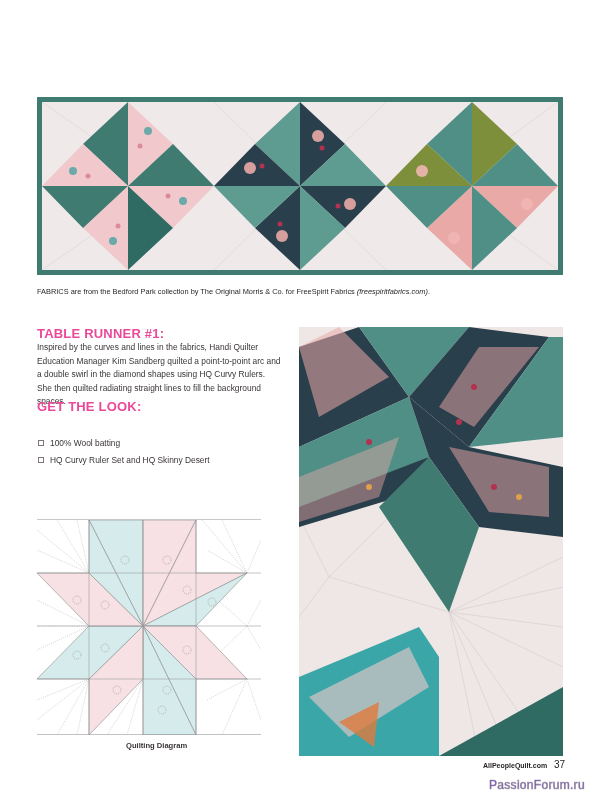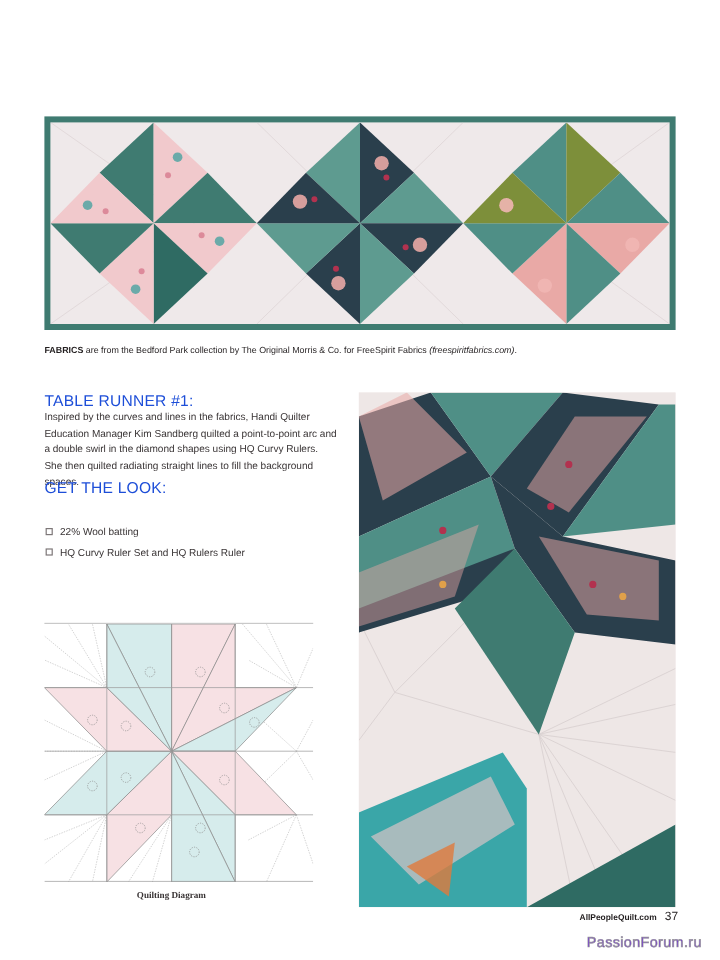--- a/index.html
+++ b/index.html
@@ -1,29 +1,29 @@
 <!DOCTYPE html>
 <html><head>
 <meta charset="utf-8">
 <style>
   *{box-sizing:border-box;margin:0;padding:0}
   html,body{width:600px;height:800px;background:#ffffff;overflow:hidden}
   body{position:relative;font-family:"Liberation Sans","DejaVu Sans",sans-serif;color:#231f20}
   .runner{position:absolute;left:37px;top:97px;width:526px;height:178px;background:#3f7b71;padding:5px;}
   .runner-inner{position:relative;width:100%;height:100%;background:#efe9ea;overflow:hidden}
   .caption{position:absolute;left:37px;top:287px;width:530px;font-size:7.4px;line-height:10px;white-space:nowrap;color:#231f20}
-  .caption b{font-weight:700}
+  .caption b{font-weight:400}
   .caption i{}
-  .heading{position:absolute;left:37px;font-size:13px;font-weight:400;color:#1d4ed8;letter-spacing:0.2px}
+  .heading{position:absolute;left:37px;font-size:13px;font-weight:700;color:#ec4899;letter-spacing:0.2px}
   .body-text{position:absolute;left:37px;top:341px;width:245px;font-size:8.4px;line-height:13.6px;font-weight:400;color:#3a3536}
   .look-list{position:absolute;left:37px;top:437px;width:250px;list-style:none}
   .look-list li{position:relative;padding-left:13px;font-size:8.4px;line-height:12.5px;color:#3a3536;margin-bottom:4.5px}
   .look-list li .box{position:absolute;left:1px;top:3px;width:6px;height:6px;border:0.8px solid #7d7778}
   .diagram{position:absolute;left:37px;top:519px;width:224px;height:215px;background:#fff;border-top:1px solid #c9c9c9}
-  .diag-caption{position:absolute;left:114px;top:741px;font-family:Liberation Serif, serif;font-size:7.6px;font-weight:700;color:#3a3536}
+  .diag-caption{position:absolute;left:126px;top:741px;font-family:Liberation Sans, sans-serif;font-size:7.6px;font-weight:700;color:#3a3536}
   .photo{position:absolute;left:299px;top:327px;width:264px;height:429px;overflow:hidden;background:#eee7e6}
   .footer{position:absolute;left:483px;top:762px;font-size:7px;color:#231f20;font-weight:700}
   .page-num{position:absolute;left:554px;top:759px;font-size:10px;color:#231f20}
   .watermark{position:absolute;left:489px;top:778px;font-size:12px;color:#6d28d9;-webkit-text-stroke:0.6px #9a9a9a;letter-spacing:0.3px}
   svg{display:block}
 </style>
 </head>
 <body>
 
 <div class="runner">
@@ -113,22 +113,22 @@
 
 <div class="caption">
   <b>FABRICS</b><span> are from the Bedford Park collection by The Original Morris &amp; Co. for FreeSpirit Fabrics </span><i>(freespiritfabrics.com)</i><span>.</span>
 </div>
 
 <div class="heading" style="top:326px">TABLE RUNNER #1:</div>
 <div class="body-text">Inspired by the curves and lines in the fabrics, Handi Quilter Education Manager Kim Sandberg quilted a point-to-point arc and a double swirl in the diamond shapes using HQ Curvy Rulers. She then quilted radiating straight lines to fill the background spaces.</div>
 
 <div class="heading" style="top:399px">GET THE LOOK:</div>
 <ul class="look-list">
-  <li><span class="box"></span><span>22% Wool batting</span></li>
-  <li><span class="box"></span><span>HQ Curvy Ruler Set and HQ Rulers Ruler</span></li>
+  <li><span class="box"></span><span>100% Wool batting</span></li>
+  <li><span class="box"></span><span>HQ Curvy Ruler Set and HQ Skinny Desert</span></li>
 </ul>
 
 <div class="diagram">
   <svg width="224" height="215" viewBox="0 0 224 215">
 
     <g stroke="#b5b5b5" stroke-width="0.5" stroke-dasharray="1.2 1">
       <line x1="52" y1="53" x2="0" y2="10"></line>
         <line x1="52" y1="53" x2="0" y2="30"></line>
         <line x1="52" y1="53" x2="20" y2="0"></line>
         <line x1="52" y1="53" x2="40" y2="0"></line>

